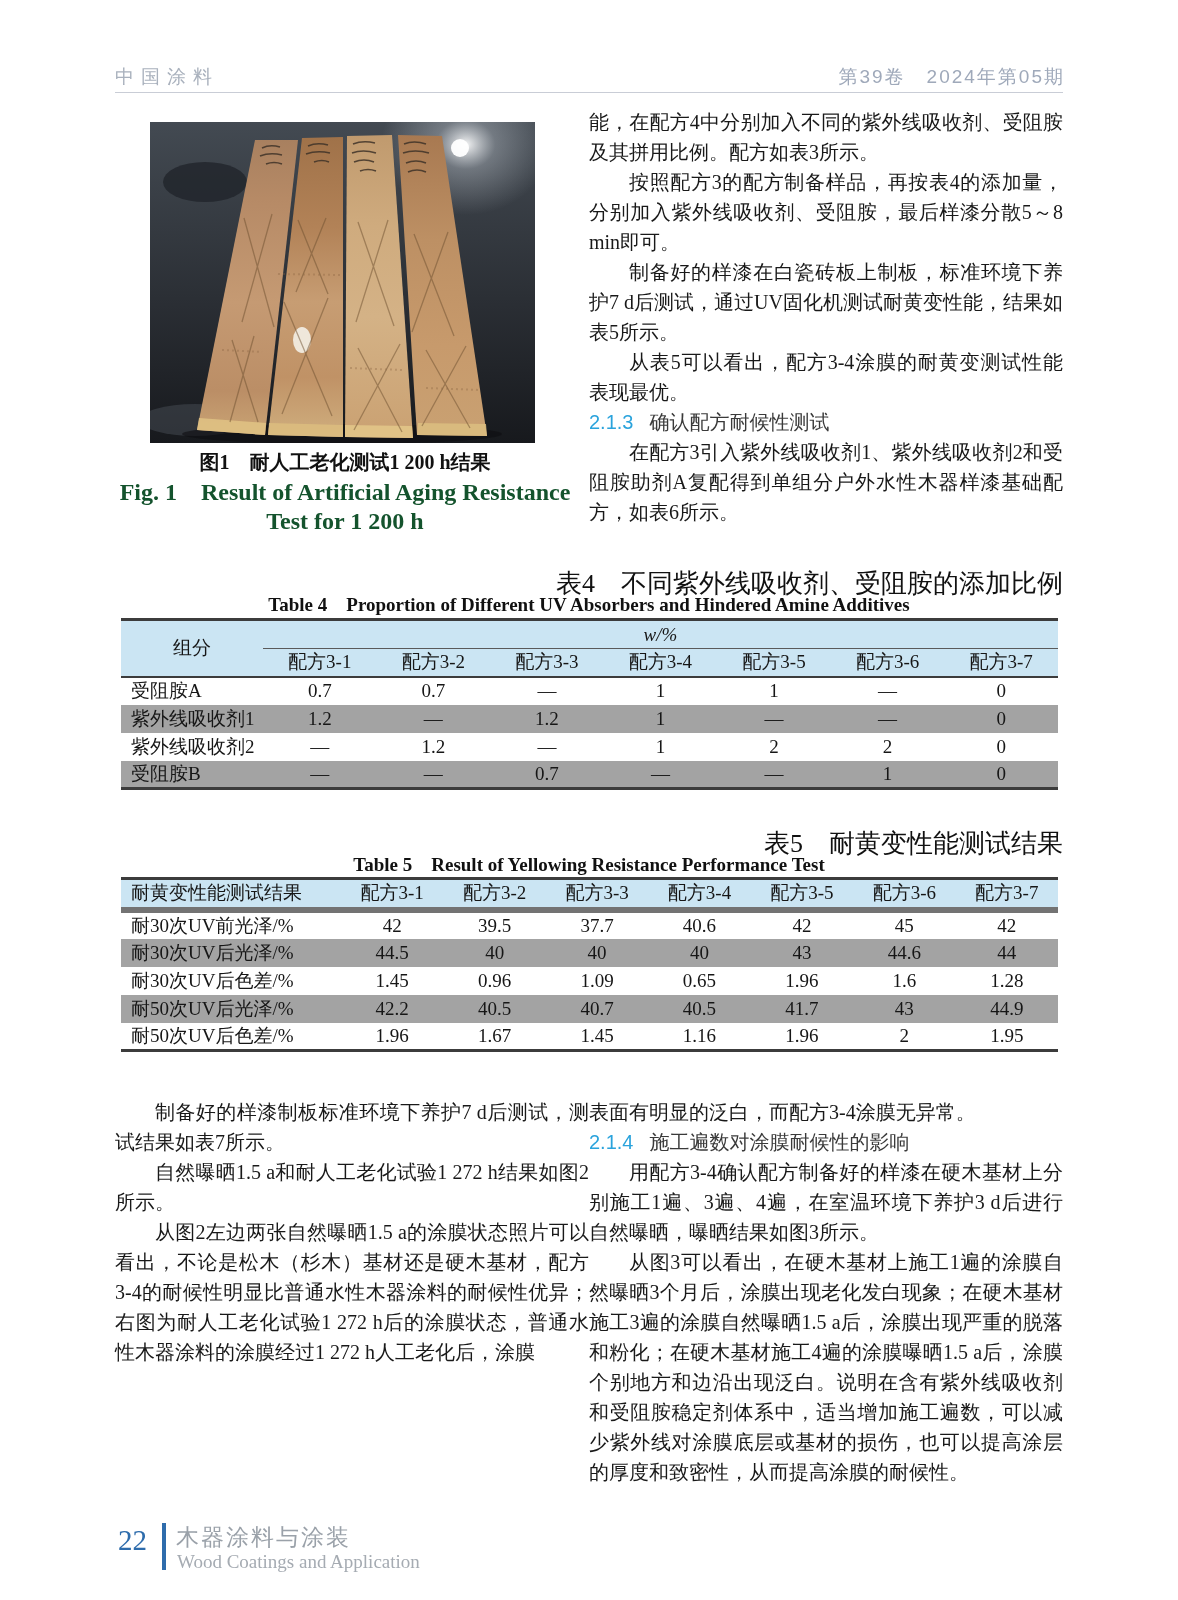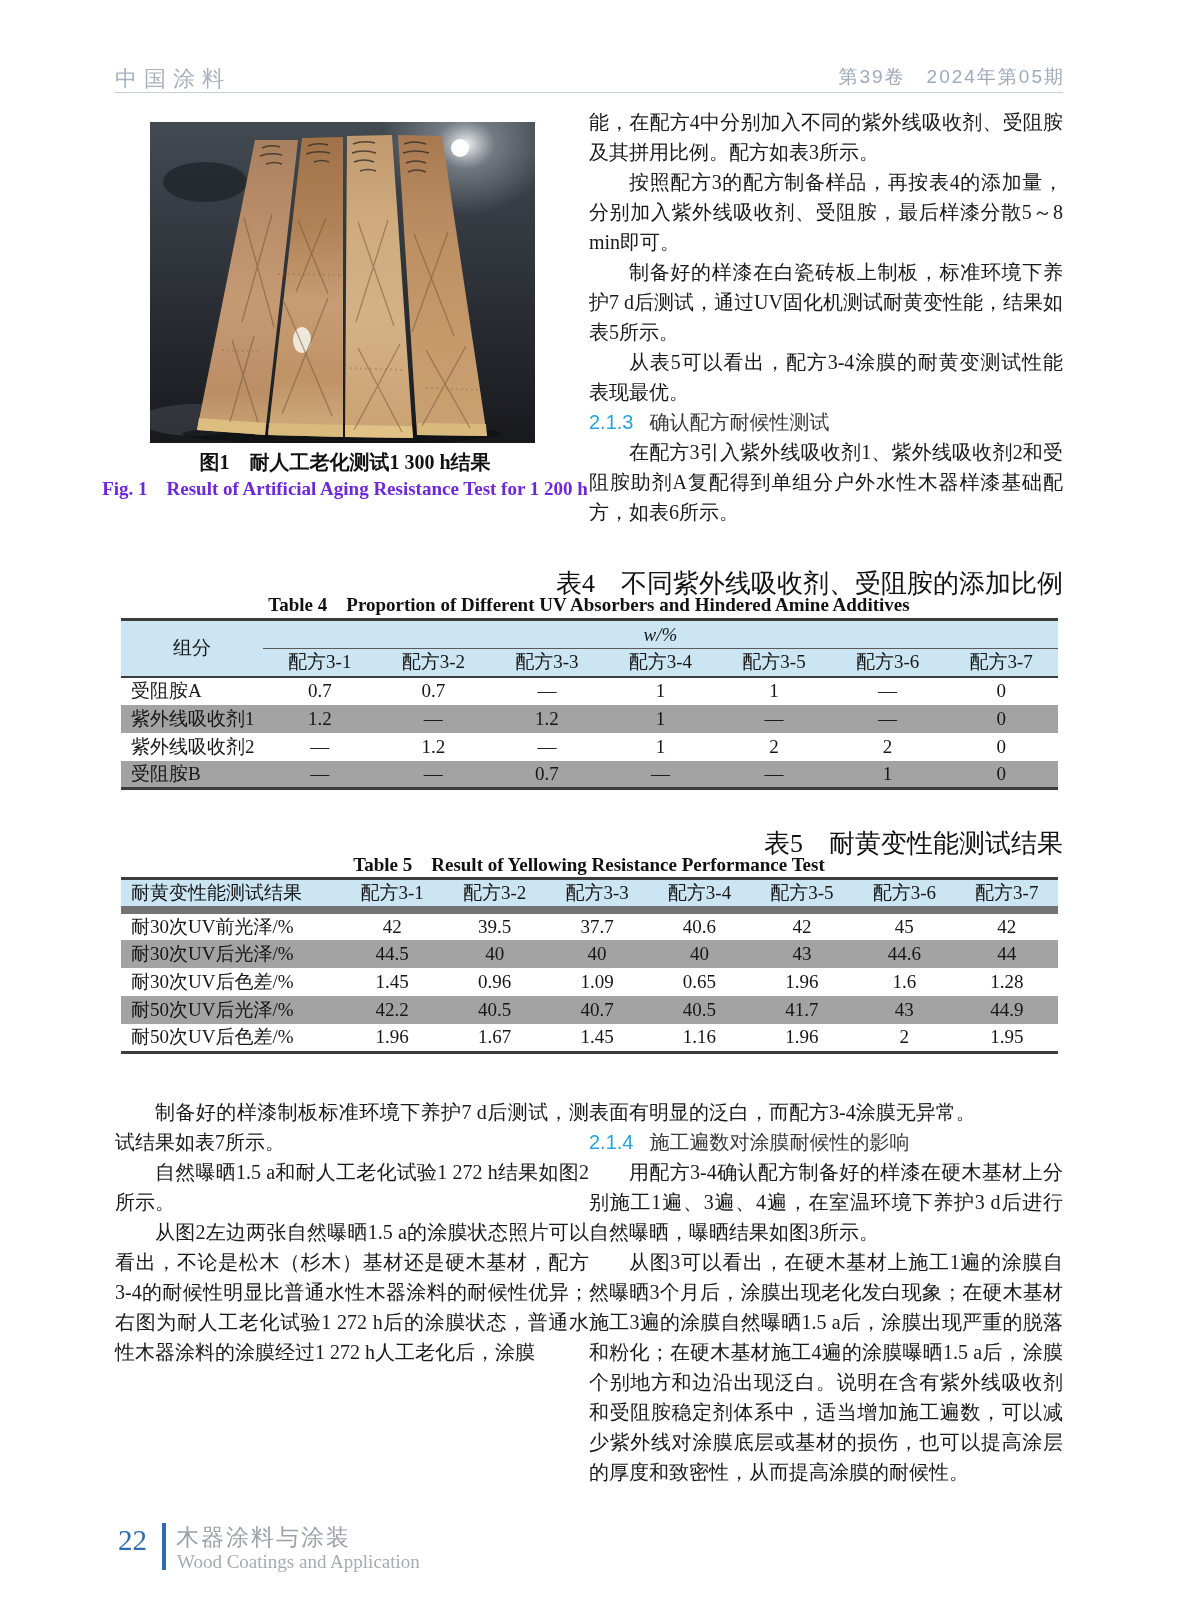--- a/index.html
+++ b/index.html
@@ -1,31 +1,31 @@
 <!DOCTYPE html>
 <html><head>
 <meta charset="utf-8">
 <style>
   html,body{margin:0;padding:0;background:#ffffff;}
   .page{position:relative;width:1178px;height:1600px;background:#fff;overflow:hidden;
         font-family:"Liberation Serif",serif;color:#191919;}
 
   
   .hdr-left{position:absolute;left:115px;top:64px;font-family:"Liberation Sans",sans-serif;
-            font-size:22px;color:#a9b1bd;letter-spacing:7px;}
+            font-size:19px;color:#a9b1bd;letter-spacing:7px;}
   .hdr-right{position:absolute;right:113px;top:64px;font-family:"Liberation Sans",sans-serif;
              font-size:19px;color:#9fa9ba;letter-spacing:2px;}
   .hdr-rule{position:absolute;left:115px;top:92px;width:948px;height:1px;background:#c9cdd6;}
 
   
   .photo{position:absolute;left:150px;top:122px;width:385px;height:321px;}
   .cap-zh{position:absolute;left:115px;top:449px;width:460px;text-align:center;
           font-weight:bold;font-size:20px;color:#111;}
   .cap-en{position:absolute;left:100px;top:476px;width:490px;text-align:center;
-          font-weight:bold;font-size:19px;color:#6d28d9;}
+          font-weight:bold;font-size:24px;color:#14532d;}
 
   
   .col{position:absolute;width:474px;}
   .col p{margin:0;text-indent:2em;text-align:justify;font-size:20px;line-height:30px;color:#191919;}
   .col p.flush{text-indent:0;}
   .sec-head{font-family:"Liberation Sans",sans-serif;font-size:20px;line-height:30px;color:#3a3a3a;}
   .sec-num{color:#2aa3dc;margin-right:16px;}
   #col-tr{left:589px;top:107px;}
   #col-bl{left:115px;top:1097px;}
   #col-br{left:589px;top:1097px;}
@@ -44,21 +44,21 @@
   .datatable td.lbl,.datatable th.lbl5{text-align:left;padding-left:10px;}
   #table4{top:618px;}
   #table4 tr{height:28px;}
   #table4 tr.grp{height:29px;}
   #table4 th.corner{border-bottom:2px solid #3c3c3c;}
   #table4 tr.cols th{border-bottom:2px solid #3c3c3c;}
   #table4 th.wgroup{border-bottom:1px solid #5a5a5a;font-style:italic;}
   #table5{top:877px;}
   #table5 tr{height:28px;}
   #table5 thead tr{height:31px;}
-  #table5 thead th{border-bottom:8px solid #737373;}
+  #table5 thead th{border-bottom:6px solid #737373;}
 
   
   .pg-num{position:absolute;left:118px;top:1524px;font-size:29px;color:#2e6cac;}
   .ft-bar{position:absolute;left:162px;top:1523px;width:4px;height:47px;background:#2e6cac;}
   .ft-zh{position:absolute;left:176px;top:1522px;font-family:"Liberation Sans",sans-serif;
          font-size:23px;color:#9aa1a9;letter-spacing:2px;}
   .ft-en{position:absolute;left:177px;top:1551px;font-size:19px;color:#a5abb2;}
 </style>
 </head>
 <body>
@@ -148,21 +148,21 @@
 
       <g stroke="#8a6342" stroke-opacity="0.35" stroke-width="2" stroke-dasharray="2,3" fill="none">
         <path d="M128,152 L190,153"></path>
         <path d="M72,228 L112,230"></path>
         <path d="M200,246 L252,248"></path>
         <path d="M276,266 L330,268"></path>
       </g>
       <circle cx="310" cy="26" r="9" fill="#ffffff" opacity="0.95"></circle>
     </svg>
   </div>
-  <div class="cap-zh">图1　耐人工老化测试1 300 h结果</div>
+  <div class="cap-zh">图1　耐人工老化测试1 200 h结果</div>
   <div class="cap-en">Fig. 1　Result of Artificial Aging Resistance Test for 1 200 h</div>
 
   <div class="col" id="col-tr">
     <p class="flush">能，在配方4中分别加入不同的紫外线吸收剂、受阻胺及其拼用比例。配方如表3所示。</p>
     <p>按照配方3的配方制备样品，再按表4的添加量，分别加入紫外线吸收剂、受阻胺，最后样漆分散5～8 min即可。</p>
     <p>制备好的样漆在白瓷砖板上制板，标准环境下养护7 d后测试，通过UV固化机测试耐黄变性能，结果如表5所示。</p>
     <p>从表5可以看出，配方3-4涂膜的耐黄变测试性能表现最优。</p>
     <div class="sec-head">
       <span class="sec-num">2.1.3</span><span>确认配方耐候性测试</span>
     </div>

